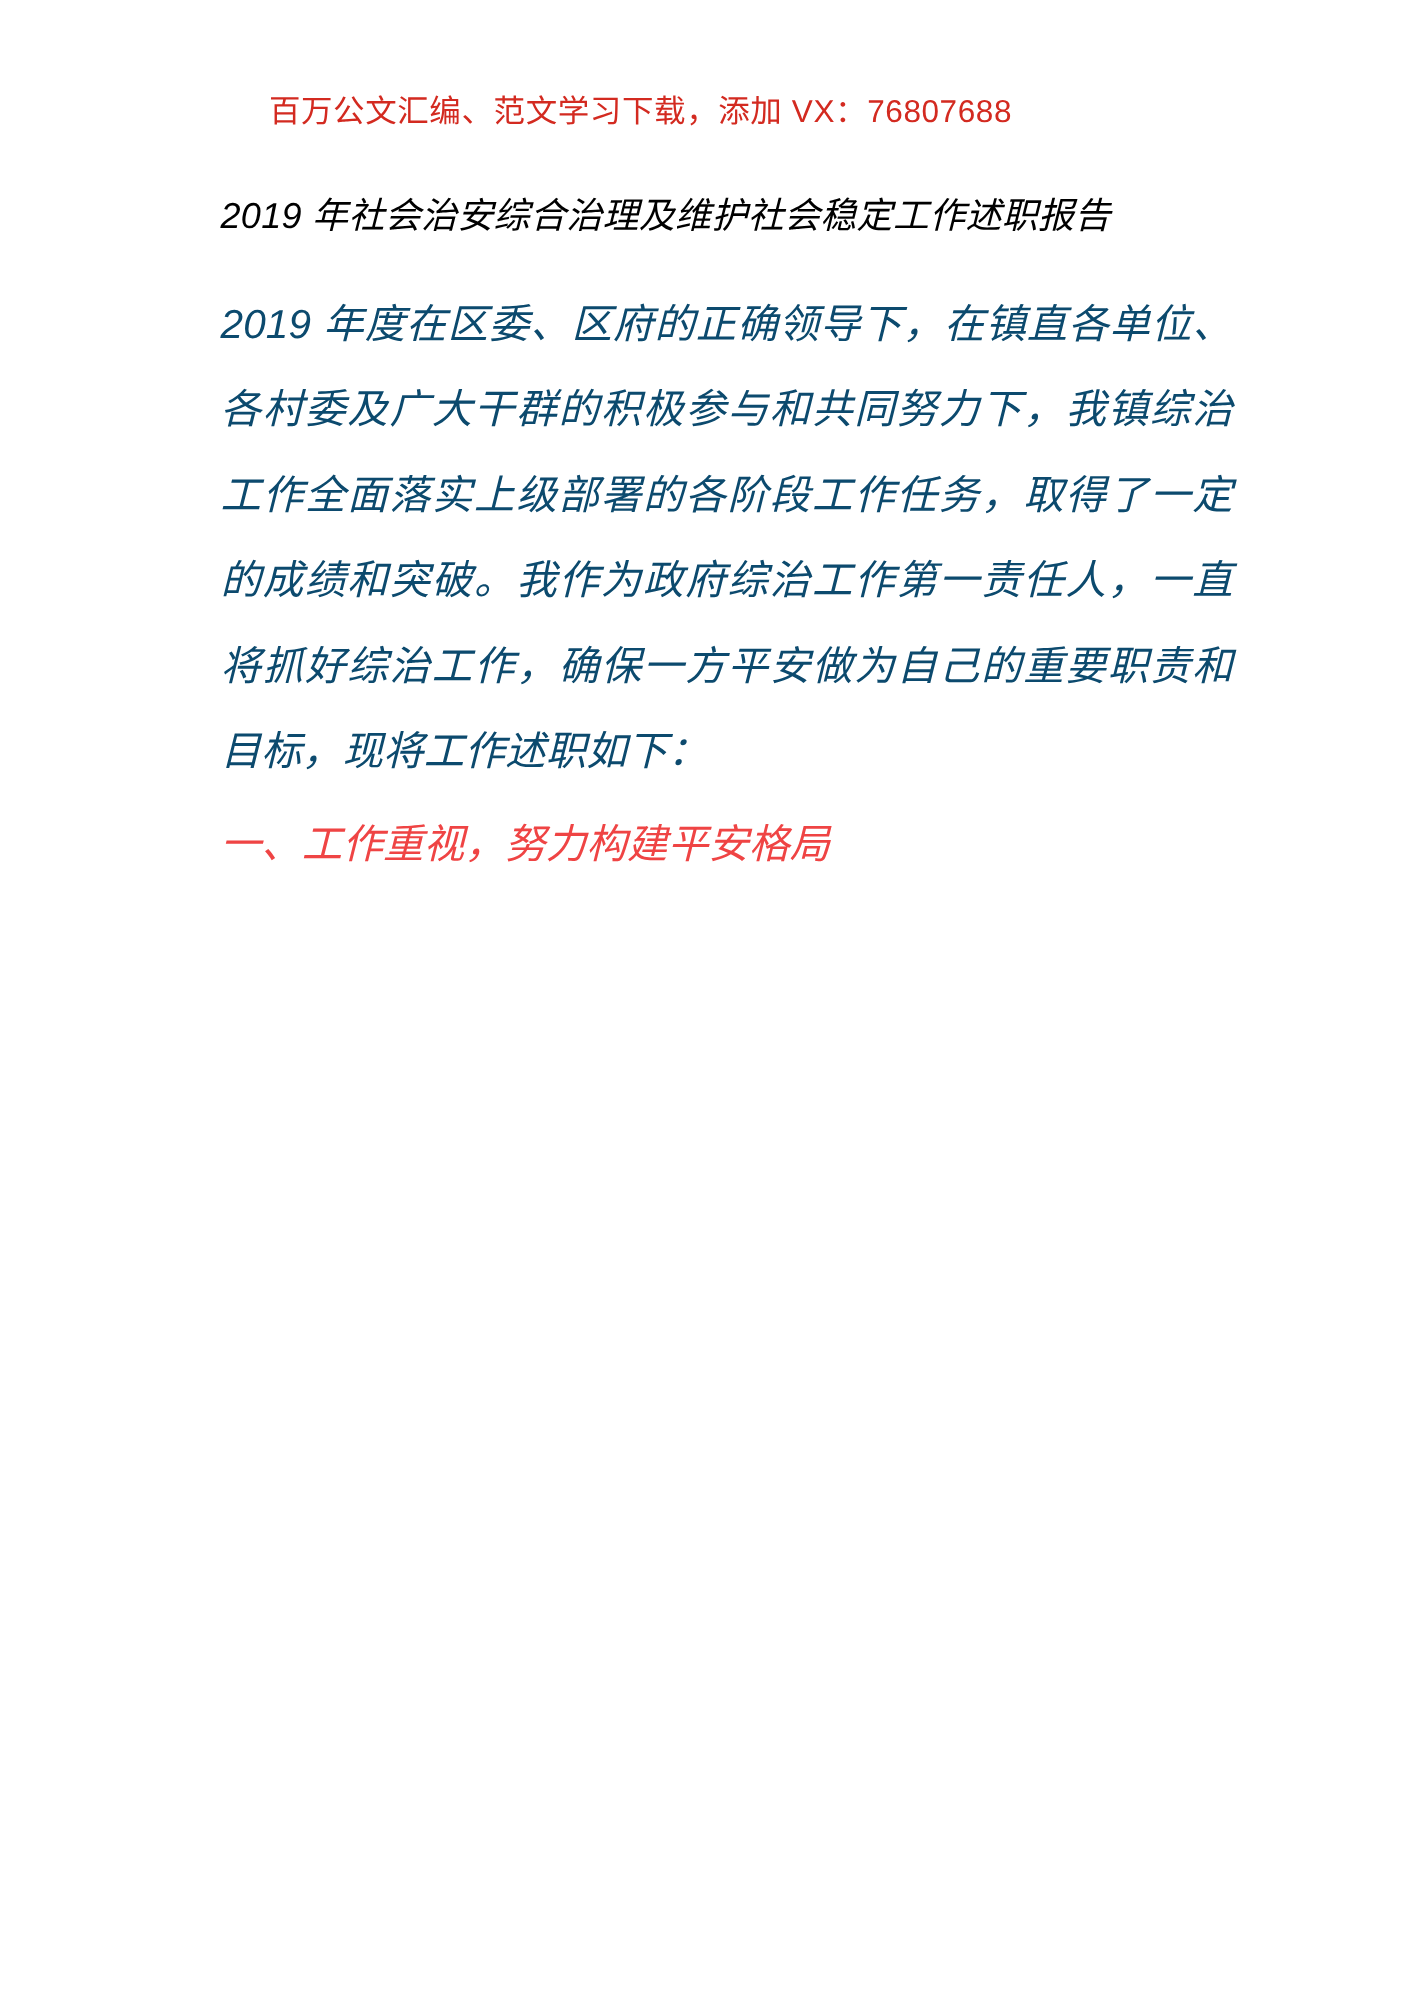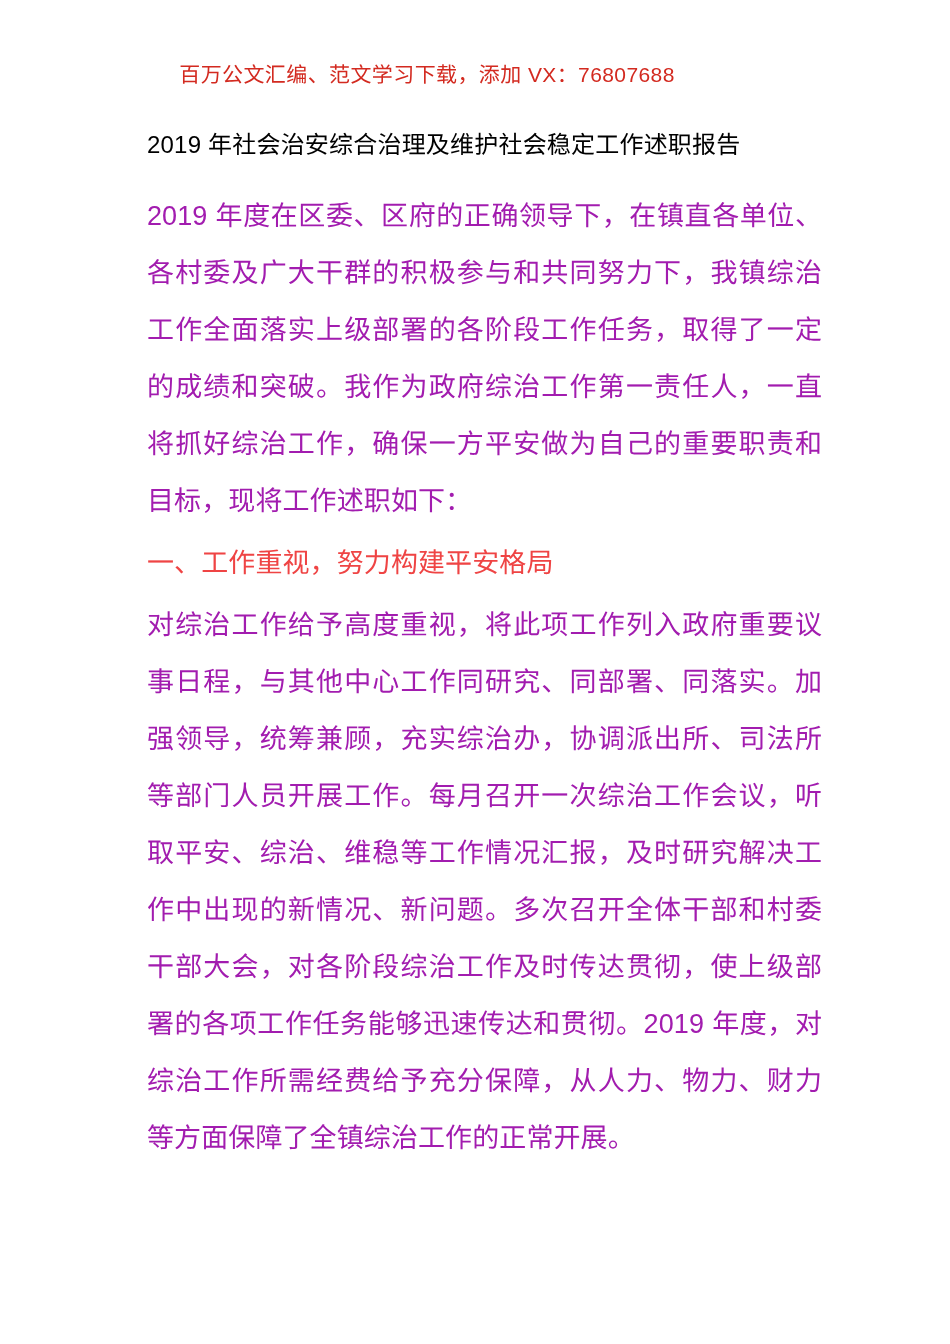--- a/index.html
+++ b/index.html
@@ -35,20 +35,21 @@
     font-weight: 400;
   }
 
   
   .doc-body {
     position: absolute;
     top: 128px;
     left: 147px;
     width: 675px;
     color: #000000;
+    font-style: italic;
   }
 
   .doc-title {
     font-size: 24px;
     line-height: 34px;
     font-weight: 400;
     margin: 0 0 26px 0;
     color: #000000;
     letter-spacing: 0.2px;
   }
@@ -62,21 +63,21 @@
     color: #ef4444;
     letter-spacing: 0.1px;
   }
 
   .paragraph {
     font-size: 27px;
     line-height: 57px;
     font-weight: 400;
     margin: 0;
     padding: 0;
-    color: #a21caf;
+    color: #0c4a6e;
     text-align: justify;
     text-justify: inter-ideograph;
     letter-spacing: 0.1px;
     word-break: break-all;
   }
   .heading-gap-before { margin-top: 5px; }
   .heading-gap-after { margin-top: 5px; }
 </style>
 </head>
 <body>
@@ -86,17 +87,16 @@
   <div class="promo-header">百万公文汇编、范文学习下载，添加 VX：76807688</div>
 
   <div class="doc-body">
 
     <h1 class="doc-title">2019 年社会治安综合治理及维护社会稳定工作述职报告</h1>
 
     <p class="paragraph">2019 年度在区委、区府的正确领导下，在镇直各单位、各村委及广大干群的积极参与和共同努力下，我镇综治工作全面落实上级部署的各阶段工作任务，取得了一定的成绩和突破。我作为政府综治工作第一责任人，一直将抓好综治工作，确保一方平安做为自己的重要职责和目标，现将工作述职如下：</p>
 
     <h2 class="section-heading heading-gap-before">一、工作重视，努力构建平安格局</h2>
 
-    <p class="paragraph heading-gap-after">对综治工作给予高度重视，将此项工作列入政府重要议事日程，与其他中心工作同研究、同部署、同落实。加强领导，统筹兼顾，充实综治办，协调派出所、司法所等部门人员开展工作。每月召开一次综治工作会议，听取平安、综治、维稳等工作情况汇报，及时研究解决工作中出现的新情况、新问题。多次召开全体干部和村委干部大会，对各阶段综治工作及时传达贯彻，使上级部署的各项工作任务能够迅速传达和贯彻。2019 年度，对综治工作所需经费给予充分保障，从人力、物力、财力等方面保障了全镇综治工作的正常开展。</p>
 
   </div>
 
 </div>
 
 </body></html>

